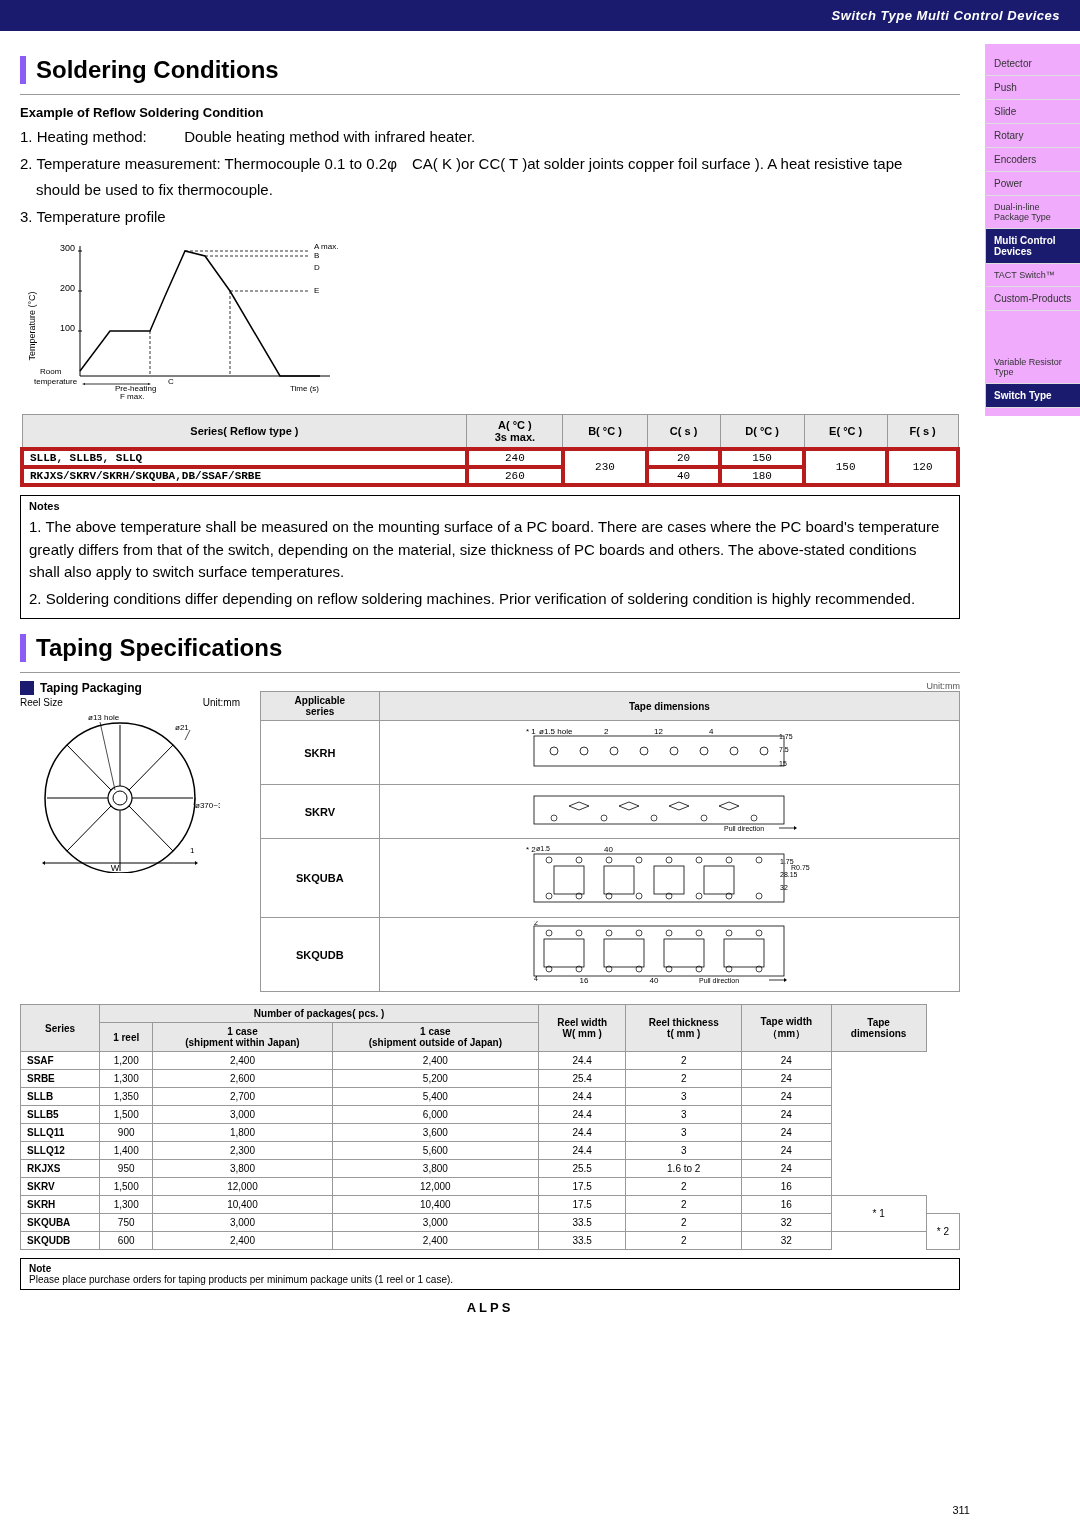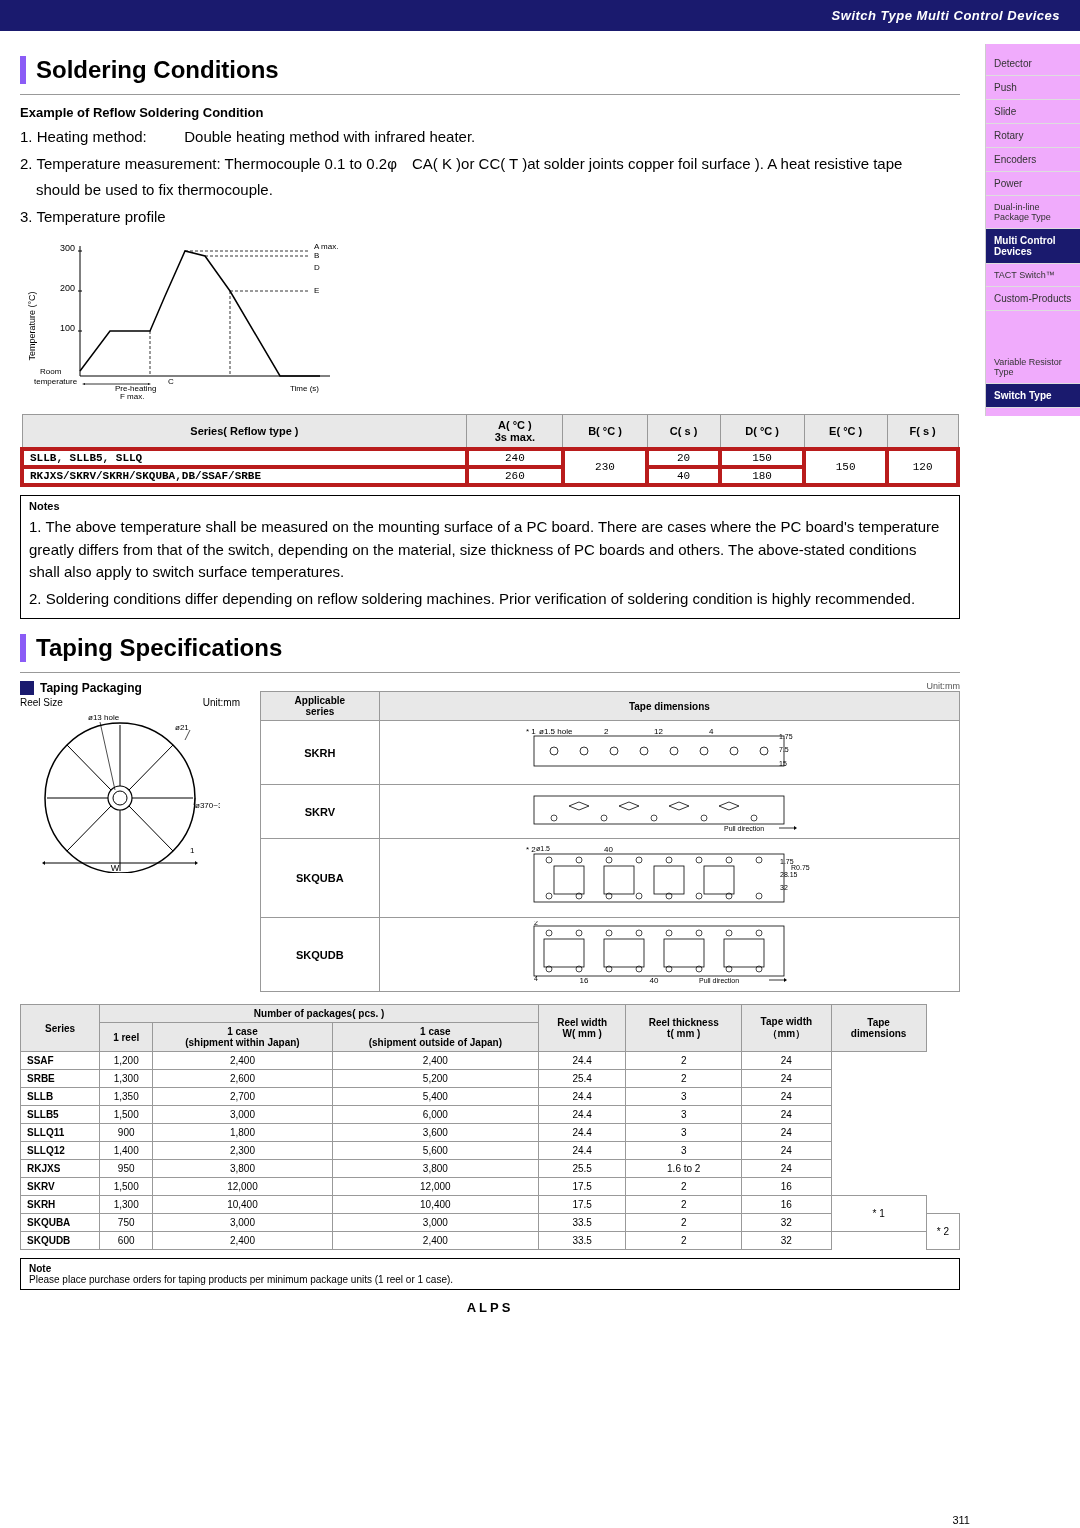--- a/index.html
+++ b/index.html
@@ -206,21 +206,21 @@
     
     .footer {
       text-align: center;
       margin: 10px 0;
       font-size: 13px;
       font-weight: bold;
       letter-spacing: 3px;
     }
     .page-number {
       position: absolute;
-      bottom: 2px;
+      bottom: 12px;
       right: 110px;
       font-size: 11px;
       margin-left: 8px;
     }
 
     
     .chart-svg {
       border: none;
     }
 

